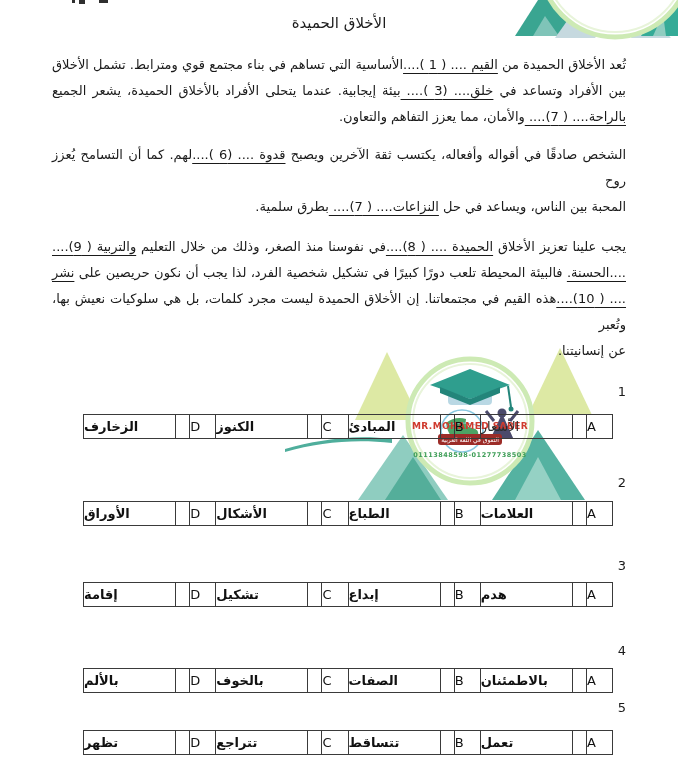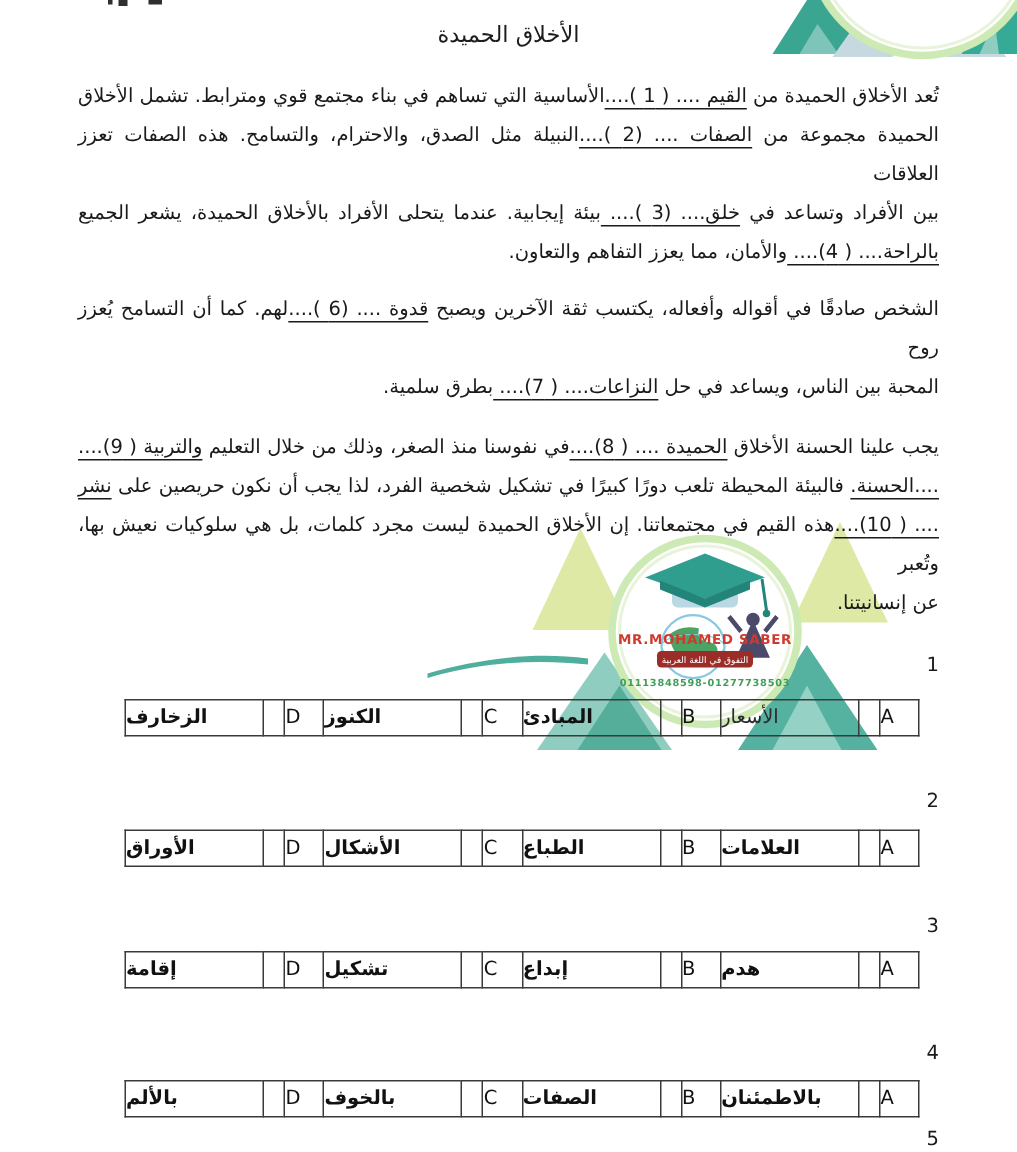--- a/index.html
+++ b/index.html
@@ -86,32 +86,31 @@
     <text x="195" y="97" text-anchor="middle" font-size="6" fill="#ffffff">التفوق في اللغة العربية</text>
     <text x="195" y="112" text-anchor="middle" font-size="6.5" font-weight="bold" fill="#3f9e58" letter-spacing="0.5">01113848598-01277738503</text>
   </svg>
 
   <div class="content">
 
     <div class="title">الأخلاق الحميدة</div>
 
     <div class="para p1">
       <div class="ln fill"><span>تُعد الأخلاق الحميدة من </span><span class="u">القيم .... ( 1 )....</span><span>الأساسية التي تساهم في بناء مجتمع قوي ومترابط. تشمل الأخلاق</span></div>
-      <div class="ln fill"><span>الحميدة مجموعة من </span><span class="u">الصفات .... (2 )....</span><span>النبيلة مثل الصدق، والاحترام، والتسامح. هذه الصفات تعزز العلاقات</span></div>
       <div class="ln fill"><span>بين الأفراد وتساعد في </span><span class="u">خلق.... (3 ).... </span><span>بيئة إيجابية. عندما يتحلى الأفراد بالأخلاق الحميدة، يشعر الجميع</span></div>
-      <div class="ln"><span class="u">بالراحة.... ( 4).... </span><span>والأمان، مما يعزز التفاهم والتعاون.</span></div>
+      <div class="ln"><span class="u">بالراحة.... ( 7).... </span><span>والأمان، مما يعزز التفاهم والتعاون.</span></div>
     </div>
 
     <div class="para p2">
       <div class="ln fill"><span>الشخص صادقًا في أقواله وأفعاله، يكتسب ثقة الآخرين ويصبح </span><span class="u">قدوة .... (6 )....</span><span>لهم. كما أن التسامح يُعزز روح</span></div>
       <div class="ln"><span>المحبة بين الناس، ويساعد في حل </span><span class="u">النزاعات.... ( 7).... </span><span>بطرق سلمية.</span></div>
     </div>
 
     <div class="para p3">
-      <div class="ln fill"><span>يجب علينا الحسنة الأخلاق </span><span class="u">الحميدة .... ( 8)....</span><span>في نفوسنا منذ الصغر، وذلك من خلال التعليم </span><span class="u">والتربية ( 9)....</span></div>
+      <div class="ln fill"><span>يجب علينا تعزيز الأخلاق </span><span class="u">الحميدة .... ( 8)....</span><span>في نفوسنا منذ الصغر، وذلك من خلال التعليم </span><span class="u">والتربية ( 9)....</span></div>
       <div class="ln fill"><span class="u">....الحسنة.</span><span> فالبيئة المحيطة تلعب دورًا كبيرًا في تشكيل شخصية الفرد، لذا يجب أن نكون حريصين على </span><span class="u">نشر</span></div>
       <div class="ln fill"><span class="u">.... ( 10)....</span><span>هذه القيم في مجتمعاتنا. إن الأخلاق الحميدة ليست مجرد كلمات، بل هي سلوكيات نعيش بها، وتُعبر</span></div>
       <div class="ln"><span>عن إنسانيتنا.</span></div>
     </div>
 
     <section>
       <div class="qnum" style="margin-top:18px">1</div>
       <table class="qtable">
           <tbody>
             <tr>

